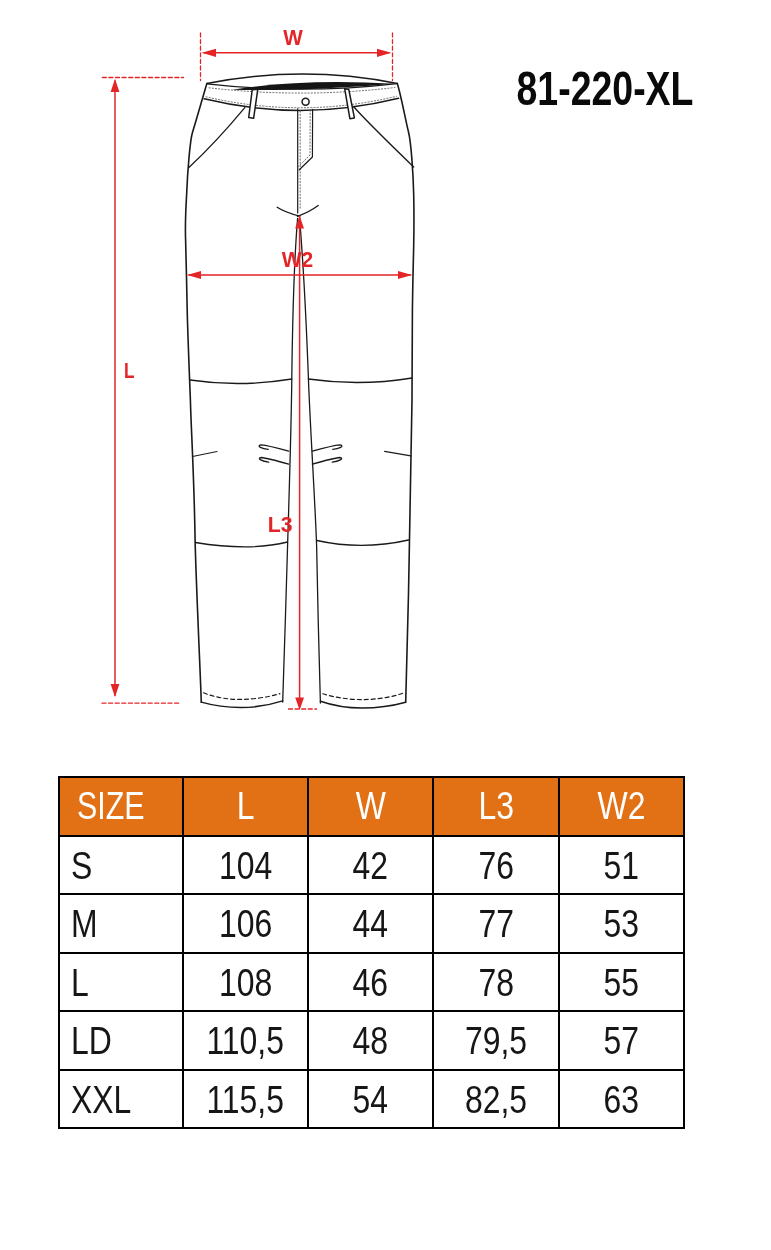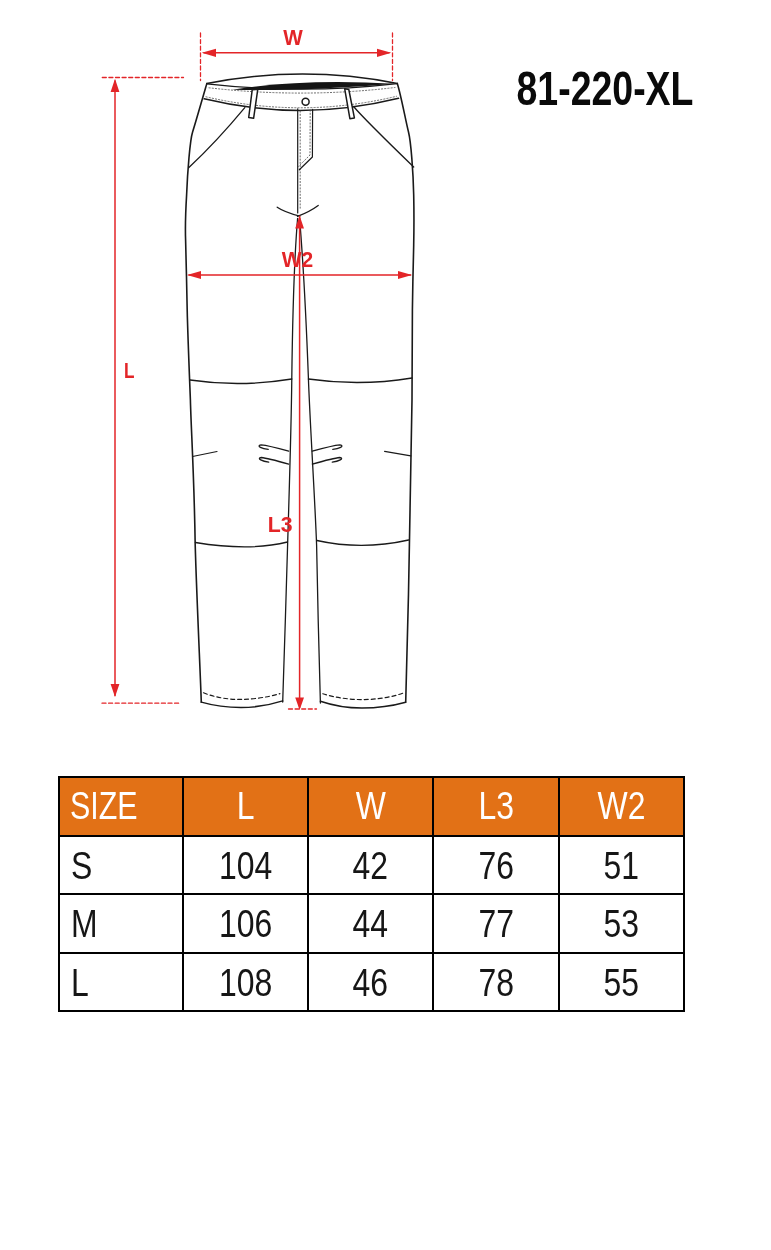--- a/index.html
+++ b/index.html
@@ -7,21 +7,21 @@
        font-family:"Liberation Sans",sans-serif;}
   svg text{font-family:"Liberation Sans",sans-serif;}
   table.size{position:absolute;left:58px;top:776px;border-collapse:collapse;
              table-layout:fixed;width:625px;}
   table.size td{border:2px solid #000;height:58.5px;box-sizing:border-box;
                 font-size:38px;color:#161616;text-align:center;vertical-align:middle;
                 padding:0;overflow:hidden;}
   table.size td.c1{text-align:left;padding-left:11px;}
   table.size tr.hd td{background:#e27116;color:#fff;}
   table.size tr.bd td{padding-top:3px;}
-  table.size tr.hd td.c1{padding-left:10px;}
+  table.size tr.hd td.c1{padding-left:17px;}
   td span{display:inline-block;transform:scaleX(0.84);transform-origin:50% 50%;white-space:nowrap;}
   td.c1 span{transform-origin:0 50%;}
 </style>
 </head>
 <body>
 
 <svg width="771" height="770" viewBox="0 0 771 770" style="position:absolute;left:0;top:0" fill="none" stroke-linecap="round" stroke-linejoin="round">
   <g stroke="#1a1a1a" stroke-width="1.3">
 
     <path d="M206.8,83.6 C203.5,95 196,121 192.6,132 C190,140 187.5,172 186.6,195 C185.4,215 185.1,226 185.6,240 C186.1,258 186.8,290 187.2,310 C187.7,333 188.9,362 190.4,400 C191.1,430 194,470 195.2,545 C196.8,600 200.2,670 201.3,702.1" stroke-width="1.6"></path>
@@ -170,16 +170,30 @@
       </tr>
 
   <tr class="bd">
         <td class="c1"><span>L</span></td>
         <td><span>108</span></td>
         <td><span>46</span></td>
         <td><span>78</span></td>
         <td><span>55</span></td>
       </tr>
 
+  <tr class="bd">
+        <td class="c1"><span>LD</span></td>
+        <td><span>110,5</span></td>
+        <td><span>48</span></td>
+        <td><span>79,5</span></td>
+        <td><span>57</span></td>
+      </tr>
 
 
+  <tr class="bd">
+        <td class="c1"><span>XXL</span></td>
+        <td><span>115,5</span></td>
+        <td><span>54</span></td>
+        <td><span>82,5</span></td>
+        <td><span>63</span></td>
+      </tr>
 </tbody>
   </table>
 
 </body></html>

